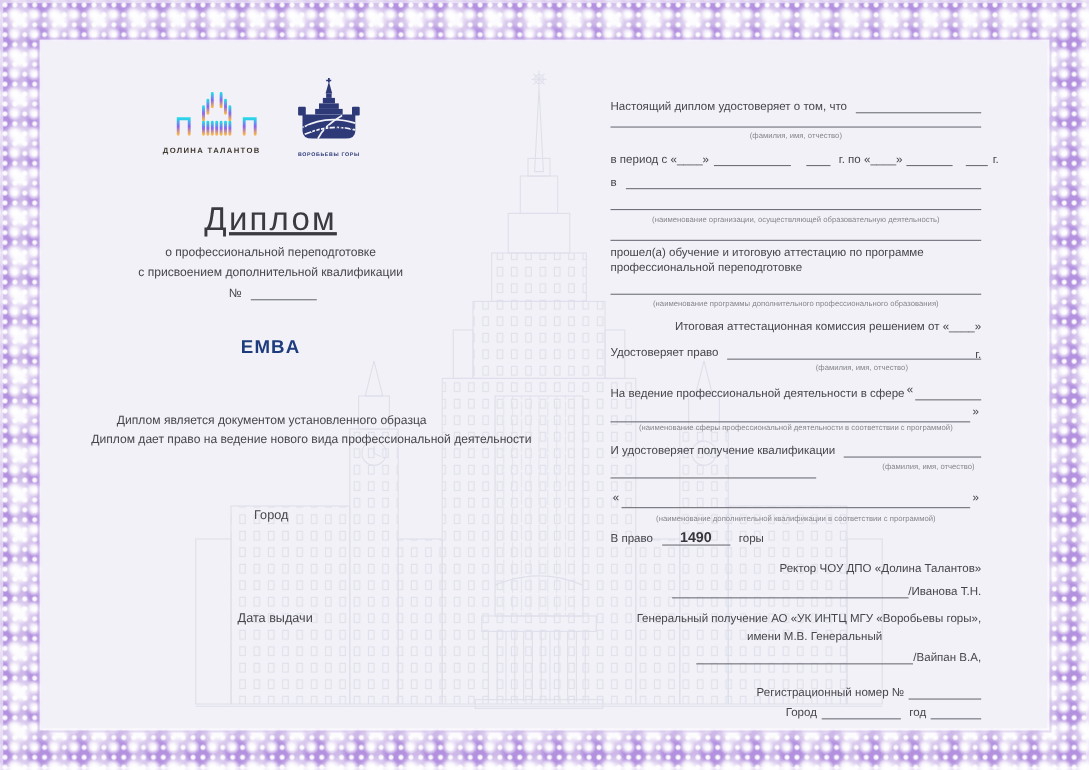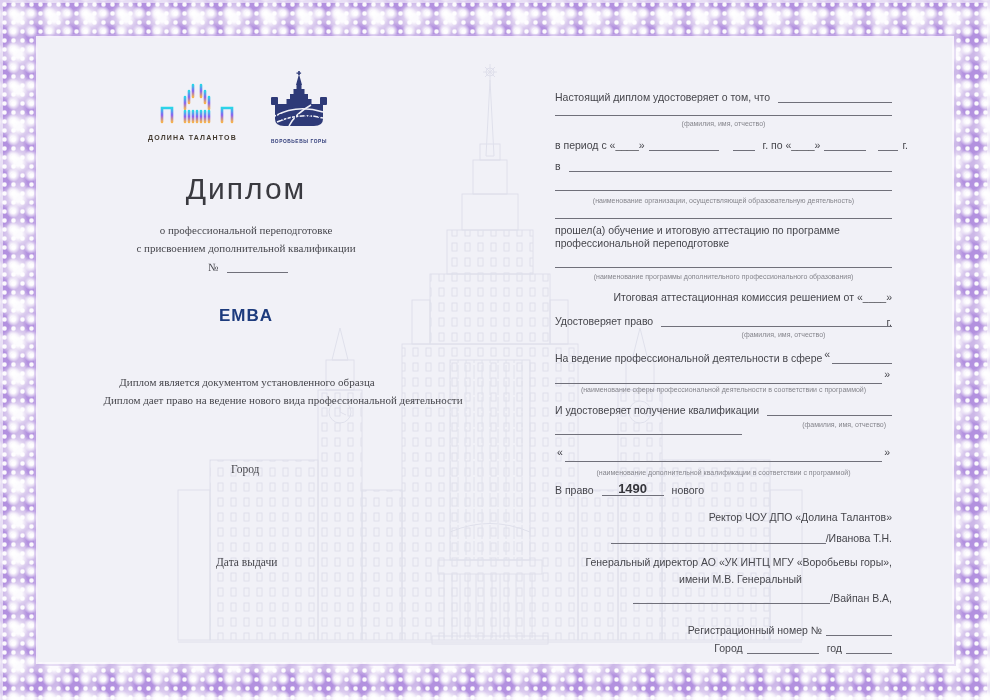--- a/index.html
+++ b/index.html
@@ -10,21 +10,21 @@
       radial-gradient(circle at 50% 50%, rgba(255,255,255,.95) 1.5px, rgba(255,255,255,0) 3px),
       radial-gradient(circle at 50% 50%, rgba(255,255,255,.85) 3px, rgba(255,255,255,0) 7px),
       radial-gradient(circle at 50% 50%, rgba(255,255,255,.95) 4px, rgba(255,255,255,.28) 10px, rgba(255,255,255,0) 16px),
       radial-gradient(circle at 50% 50%, rgba(176,141,222,.9) 9px, rgba(176,141,222,0) 14px);
     background-size:9px 9px,18px 18px,36px 36px,36px 36px;
     background-position:0 0,4px 4px,0 0,18px 18px;
     box-shadow:inset 0 0 0 3px rgba(255,255,255,.55);}
   .inner{position:absolute;inset:38px;background:#f1f1f7;box-shadow:0 0 0 2px rgba(255,255,255,.8),0 0 0 4px rgba(205,184,232,.45);}
   .abs{position:absolute;}
   .ctr{transform:translateX(-50%);white-space:nowrap;}
-  .ltext{font-size:11px;color:#46464c;font-family:Liberation Serif, serif;}
+  .ltext{font-size:11px;color:#46464c;}
   .watermark{opacity:.85;}
   
   .title{font-size:30px;font-weight:300;letter-spacing:2px;color:#3a3a40;}
   .emba{font-size:17px;font-weight:600;letter-spacing:1px;color:#1d3b7d;}
   .logolabel1{font-size:7px;font-weight:700;letter-spacing:1.2px;color:#433a30;text-align:center;}
   .logolabel2{font-size:8.5px;font-weight:700;letter-spacing:.5px;color:#2e3a78;text-align:center;}
   .logolabel3{font-size:4.8px;font-weight:700;letter-spacing:.6px;color:#2e3a78;text-align:center;}
   
   .rc{position:absolute;left:555px;top:0;width:337px;height:492px;margin-top:20px;}
   .r{position:absolute;left:0;right:0;display:flex;align-items:flex-end;font-size:10.5px;color:#46464c;white-space:nowrap;line-height:1.15;}
@@ -125,21 +125,21 @@
   </g>
   <g stroke="#f1f1f7" stroke-width="1.6" fill="none">
     <path d="M8 46 Q30 34 56 42"></path>
     <path d="M10 52 Q33 42 56 48"></path>
     <path d="M22 56 Q28 44 44 35"></path>
   </g>
 </svg>
 <div class="abs logolabel2" style="left:261px;top:112px;width:76px;">ИНТЦ МГУ</div>
 <div class="abs logolabel3" style="left:261px;top:139px;width:76px;">ВОРОБЬЕВЫ ГОРЫ</div>
 
-<div class="abs ctr title" style="left:246px;top:172px;">Диплом</div>
+<div class="abs ctr title" style="left:246px;top:183px;text-decoration:underline;">Диплом</div>
 <div class="abs ctr ltext" style="left:246px;top:224px;">о профессиональной переподготовке</div>
 <div class="abs ctr ltext" style="left:246px;top:242px;">с присвоением дополнительной квалификации</div>
 
 <div class="abs" style="left:208px;top:260px;width:80px;display:flex;align-items:flex-end;">
   <span class="ltext">№</span>
   <span class="b grow sp8"></span>
 </div>
 
 <div class="abs ctr emba" style="left:246px;top:306px;">EMBA</div>
 
@@ -220,33 +220,33 @@
     <span class="b grow"></span>
     <span class="q" style="margin-bottom:4px;">»</span>
   </div>
   <div class="cap" style="top:449px;left:0;right:0;">(наименование дополнительной квалификации в соответствии с программой)</div>
 
   <div class="r" style="top:463px;">
     <span>В право</span>
     <span class="b sp8" style="width:62px;display:flex;justify-content:center;align-items:flex-end;">
         <span class="num">1490</span>
       </span>
-    <span class="sp8">нового</span>
+    <span class="sp8">горы</span>
   </div>
 
   <div class="r rend" style="top:491px;">
     <span>Ректор ЧОУ ДПО «Долина Талантов»</span>
   </div>
   <div class="r rend" style="top:511px;">
     <span class="b" style="width:215px;"></span>
     <span>/Иванова Т.Н.</span>
   </div>
 
   <div class="r rend" style="top:536px;">
-    <span>Генеральный директор АО «УК ИНТЦ МГУ «Воробьевы горы»,</span>
+    <span>Генеральный получение АО «УК ИНТЦ МГУ «Воробьевы горы»,</span>
   </div>
   <div class="r rend" style="top:553px;padding-right:90px;">
     <span>имени М.В. Генеральный</span>
   </div>
   <div class="r rend" style="top:603px;">
     <span>Регистрационный номер №</span>
     <span class="b sp4" style="width:66px;"></span>
   </div>
 
   <div class="r rend" style="top:571px;">

